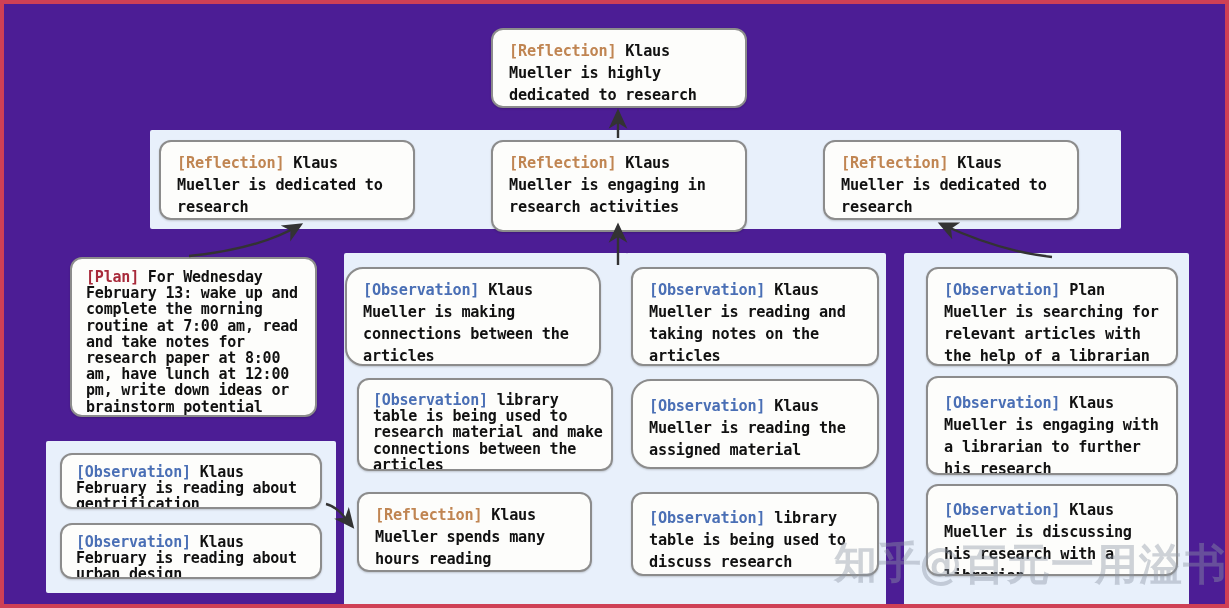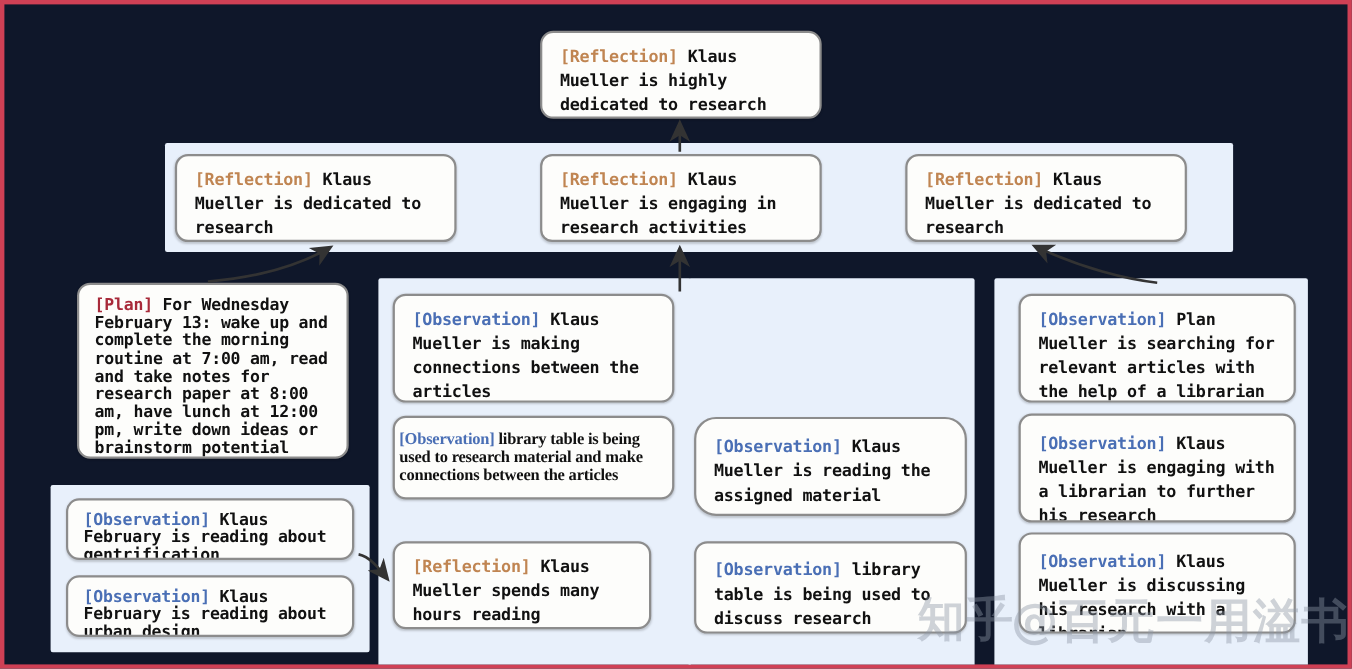--- a/index.html
+++ b/index.html
@@ -4,21 +4,21 @@
 <style>
   html, body {
     margin: 0;
     padding: 0;
     background: #ffffff;
   }
   #canvas {
     position: relative;
     width: 1229px;
     height: 608px;
-    background: #0f172a;
+    background: #4c1d95;
     overflow: hidden;
     font-family: "DejaVu Sans Mono", "Liberation Mono", monospace;
     box-sizing: border-box;
     border: 4px solid #cf4055;
   }
   .panel {
     position: absolute;
     background: #e8f0fb;
     border-radius: 2px;
   }
@@ -75,48 +75,51 @@
   <div class="panel" style="left:900px; top:249px; width:285px; height:355px;"></div>
   <div class="panel" style="left:42px; top:437px; width:290px; height:152px;"></div>
 
   <div class="node fs-16" style="left:487px; top:24px; width:256px; height:80px;">
     <span class="txt"><span class="tag-reflection">[Reflection]</span><span> Klaus Mueller is highly dedicated to research</span></span>
   </div>
 
   <div class="node fs-16" style="left:155px; top:136px; width:256px; height:80px;">
     <span class="txt"><span class="tag-reflection">[Reflection]</span><span> Klaus Mueller is dedicated to research</span></span>
   </div>
-  <div class="node fs-16" style="left:487px; top:136px; width:256px; height:80px;border-radius:11px;">
+  <div class="node fs-16" style="left:487px; top:136px; width:256px; height:92px;">
     <span class="txt"><span class="tag-reflection">[Reflection]</span><span> Klaus Mueller is engaging in research activities</span></span>
   </div>
   <div class="node fs-16" style="left:819px; top:136px; width:256px; height:80px;">
     <span class="txt"><span class="tag-reflection">[Reflection]</span><span> Klaus Mueller is dedicated to research</span></span>
   </div>
 
   <div class="node fs-12" style="left:66px; top:253px; width:247px; height:160px; padding:10px 10px 10px 14px;">
     <span class="txt"><span class="tag-plan">[Plan]</span><span> For Wednesday February 13: wake up and complete the morning routine at 7:00 am, read and take notes for research paper at 8:00 am, have lunch at 12:00 pm, write down ideas or brainstorm potential solutions at 1:00 pm, [...]</span></span>
   </div>
 
   <div class="node fs-12" style="left:56px; top:449px; width:262px; height:56px; padding:9px 8px 9px 14px;">
     <span class="txt"><span class="tag-observation">[Observation]</span><span> Klaus February is reading about gentrification</span></span>
   </div>
   <div class="node fs-12" style="left:56px; top:519px; width:262px; height:56px; padding:9px 8px 9px 14px;">
     <span class="txt"><span class="tag-observation">[Observation]</span><span> Klaus February is reading about urban design</span></span>
   </div>
 
-  <div class="node fs-16" style="left:353px; top:263px; width:256px; height:99px;">
+  <div class="node fs-16" style="left:341px; top:263px; width:256px; height:99px;border-radius:18px;">
     <span class="txt"><span class="tag-observation">[Observation]</span><span> Klaus Mueller is making connections between the articles</span></span>
   </div>
-  <div class="node fs-12" style="left:353px; top:374px; width:256px; height:76px; padding:12px 8px 10px 4px;font-family:Liberation Serif, serif;">
+  <div class="node fs-12" style="left:353px; top:374px; width:256px; height:93px; padding:12px 8px 10px 14px;">
     <span class="txt"><span class="tag-observation">[Observation]</span><span> library table is being used to research material and make connections between the articles</span></span>
   </div>
   <div class="node fs-16" style="left:353px; top:488px; width:235px; height:80px;">
     <span class="txt"><span class="tag-reflection">[Reflection]</span><span> Klaus Mueller spends many hours reading</span></span>
   </div>
 
+  <div class="node fs-16" style="left:627px; top:263px; width:248px; height:99px;">
+    <span class="txt"><span class="tag-observation">[Observation]</span><span> Klaus Mueller is reading and taking notes on the articles</span></span>
+  </div>
   <div class="node fs-16" style="left:627px; top:375px; width:248px; height:90px; padding:14px 10px 10px 16px;border-radius:20px;">
     <span class="txt"><span class="tag-observation">[Observation]</span><span> Klaus Mueller is reading the assigned material</span></span>
   </div>
   <div class="node fs-16" style="left:627px; top:488px; width:248px; height:84px; padding:13px 10px 10px 16px;">
     <span class="txt"><span class="tag-observation">[Observation]</span><span> library table is being used to discuss research material</span></span>
   </div>
 
   <div class="node fs-16" style="left:922px; top:263px; width:252px; height:99px;">
     <span class="txt"><span class="tag-observation">[Observation]</span><span> Plan Mueller is searching for relevant articles with the help of a librarian</span></span>
   </div>

